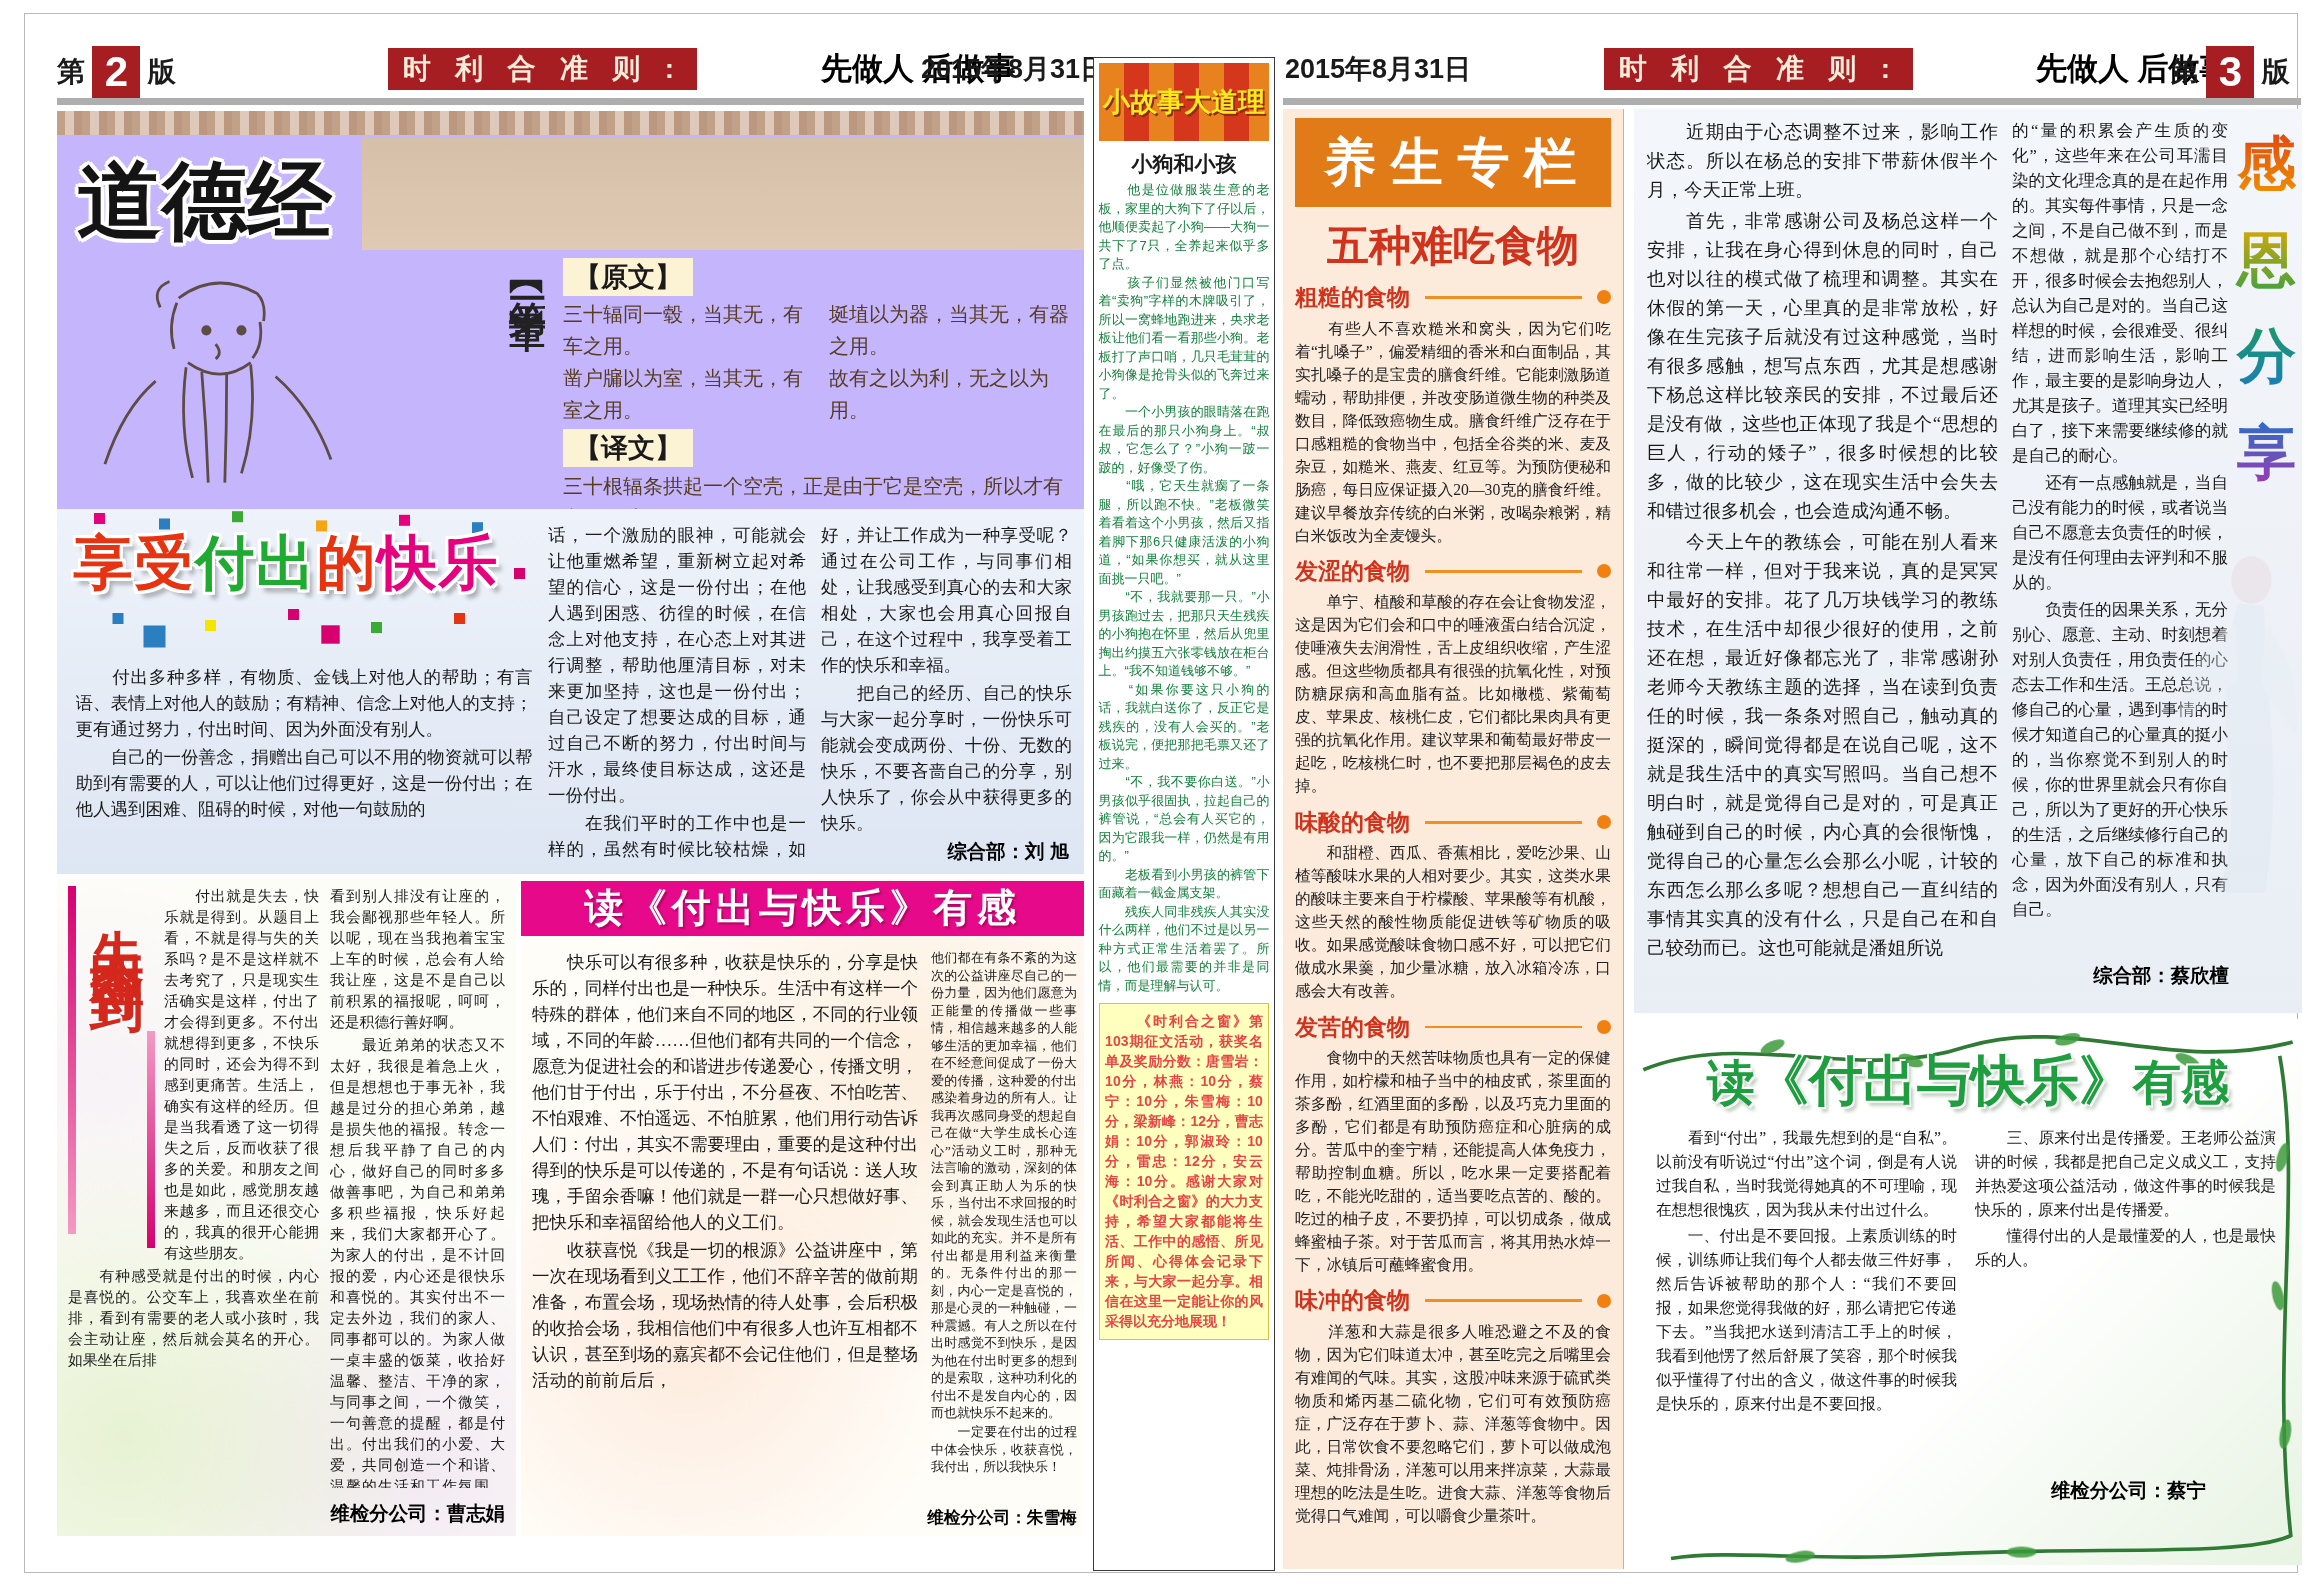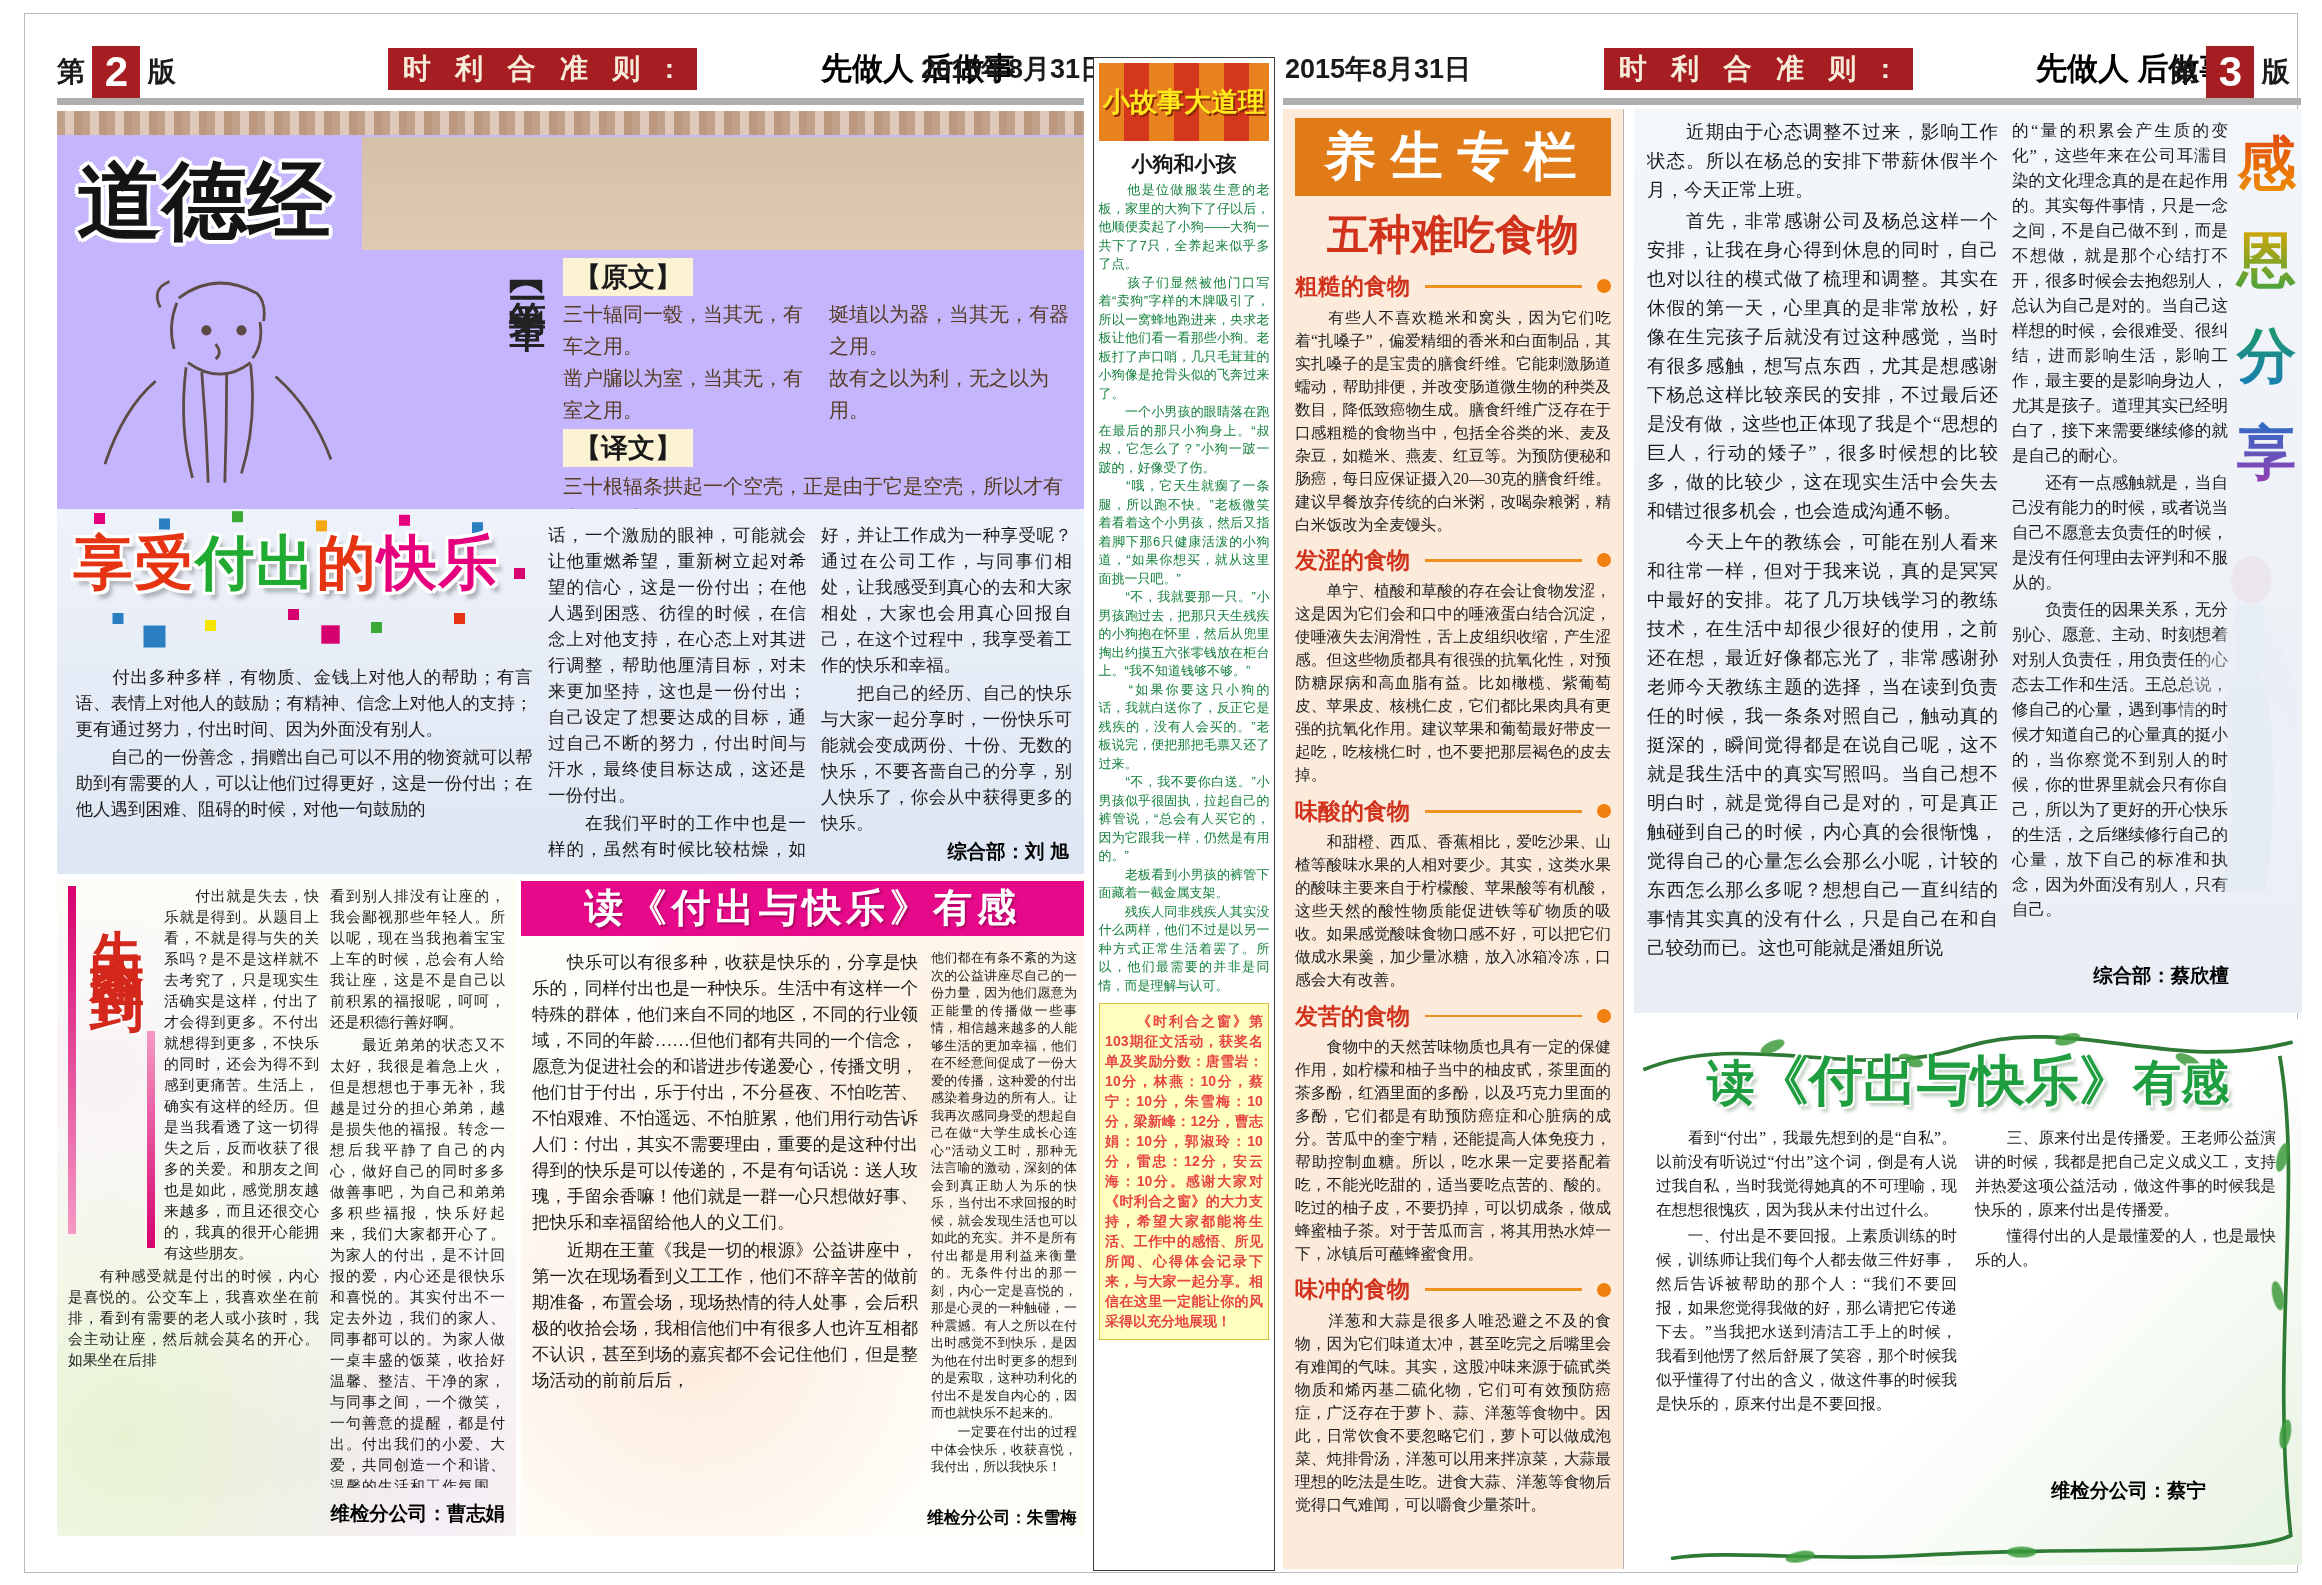--- a/index.html
+++ b/index.html
@@ -78,21 +78,21 @@
   .strip-banner{height:78px;background:repeating-linear-gradient(90deg,#e8821e 0 25px,#d4371b 25px 50px);
       color:#ffe81c;font:bold 27px "Liberation Sans",sans-serif;display:flex;align-items:center;justify-content:center;
       text-shadow:1.8px 1.8px 0 #8a2a08;}
   .strip-title{text-align:center;font:bold 21px "Liberation Sans",sans-serif;margin:9.2px 0 3.7px 0;}
   .strip-story p{margin:0;font-size:13px;line-height:18.5px;text-align:justify;color:#15803d;}
   .strip-notice{margin-top:7.4px;background:#ffffbe;border:0.9px solid #d8c040;padding:7.4px 5.5px;
       font:bold 14px/20px "Liberation Sans",sans-serif;color:#e84545;text-align:justify;}
   
   .health{left:1283px;top:109px;width:341px;height:1460px;background:#fceadb;border-right:0.9px solid #b5b5b5;
       box-sizing:border-box;padding:9.2px 12px;overflow:hidden;}
-  .health-banner{height:78px;background:#e07b17;color:#fff;font:bold 52px "Liberation Sans",sans-serif;
+  .health-banner{height:89px;background:#e07b17;color:#fff;font:bold 52px "Liberation Sans",sans-serif;
       letter-spacing:14.8px;display:flex;align-items:center;justify-content:center;padding-left:9px;}
   .health-title{color:#d0321c;font:bold 42px "Liberation Serif",serif;text-align:center;line-height:1.25;margin:13px 0 5.5px 0;}
   .h-sec-head{display:flex;align-items:center;gap:15px;margin:9.2px 0 3.7px 0;}
   .h-head-text{color:#d0321c;font:bold 23px "Liberation Sans",sans-serif;white-space:nowrap;}
   .h-line{flex:1;height:2.8px;background:#f09020;}
   .h-dot{width:14px;height:14px;border-radius:50%;background:#f08010;}
   .h-body{font-size:15.7px;line-height:23px;text-align:justify;color:#222;}
   
   .gratitude{left:1634px;top:109px;width:668px;height:904px;overflow:hidden;
       background:linear-gradient(180deg,#f3f6fa,#e9eef5);}
@@ -206,21 +206,21 @@
         <p>看到别人排没有让座的，我会鄙视那些年轻人。所以呢，现在当我抱着宝宝上车的时候，总会有人给我让座，这是不是自己以前积累的福报呢，呵呵，还是积德行善好啊。</p>
         <p>　　最近弟弟的状态又不太好，我很是着急上火，但是想想也于事无补，我越是过分的担心弟弟，越是损失他的福报。转念一想后我平静了自己的内心，做好自己的同时多多做善事吧，为自己和弟弟多积些福报，快乐好起来，我们大家都开心了。为家人的付出，是不计回报的爱，内心还是很快乐和喜悦的。其实付出不一定去外边，我们的家人、同事都可以的。为家人做一桌丰盛的饭菜，收拾好温馨、整洁、干净的家，与同事之间，一个微笑，一句善意的提醒，都是付出。付出我们的小爱、大爱，共同创造一个和谐、温馨的生活和工作氛围，都是快乐的。</p>
       </div>
     <div class="byline lg-byline">维检分公司：曹志娟</div>
   </section>
 
   <section class="abs reading-l">
     <div class="rl-banner">读《付出与快乐》有感</div>
     <div class="rl-col1 cols">
         <p>　　快乐可以有很多种，收获是快乐的，分享是快乐的，同样付出也是一种快乐。生活中有这样一个特殊的群体，他们来自不同的地区，不同的行业领域，不同的年龄……但他们都有共同的一个信念，愿意为促进社会的和谐进步传递爱心，传播文明，他们甘于付出，乐于付出，不分昼夜、不怕吃苦、不怕艰难、不怕遥远、不怕脏累，他们用行动告诉人们：付出，其实不需要理由，重要的是这种付出得到的快乐是可以传递的，不是有句话说：送人玫瑰，手留余香嘛！他们就是一群一心只想做好事、把快乐和幸福留给他人的义工们。</p>
-        <p>　　近期在王董《我是一切的根源》公益讲座中，第一次在现场看到义工工作，他们不辞辛苦的做前期准备，布置会场，现场热情的待人处事，会后积极的收拾会场，我相信他们中有很多人也许互相都不认识，甚至到场的嘉宾都不会记住他们，但是整场活动的前前后后，</p>
+        <p>　　收获喜悦《我是一切的根源》公益讲座中，第一次在现场看到义工工作，他们不辞辛苦的做前期准备，布置会场，现场热情的待人处事，会后积极的收拾会场，我相信他们中有很多人也许互相都不认识，甚至到场的嘉宾都不会记住他们，但是整场活动的前前后后，</p>
       </div>
     <div class="rl-col2 cols">
         <p>他们都在有条不紊的为这次的公益讲座尽自己的一份力量，因为他们愿意为正能量的传播做一些事情，相信越来越多的人能够生活的更加幸福，他们在不经意间促成了一份大爱的传播，这种爱的付出感染着身边的所有人。让我再次感同身受的想起自己在做“大学生成长心连心”活动义工时，那种无法言喻的激动，深刻的体会到真正助人为乐的快乐，当付出不求回报的时候，就会发现生活也可以如此的充实。并不是所有付出都是用利益来衡量的。无条件付出的那一刻，内心一定是喜悦的，那是心灵的一种触碰，一种震撼。有人之所以在付出时感觉不到快乐，是因为他在付出时更多的想到的是索取，这种功利化的付出不是发自内心的，因而也就快乐不起来的。</p>
         <p>　　一定要在付出的过程中体会快乐，收获喜悦，我付出，所以我快乐！</p>
       </div>
     <div class="byline rl-byline">维检分公司：朱雪梅</div>
   </section>
 
   <aside class="abs strip">
     <div class="strip-banner">小故事大道理</div>

